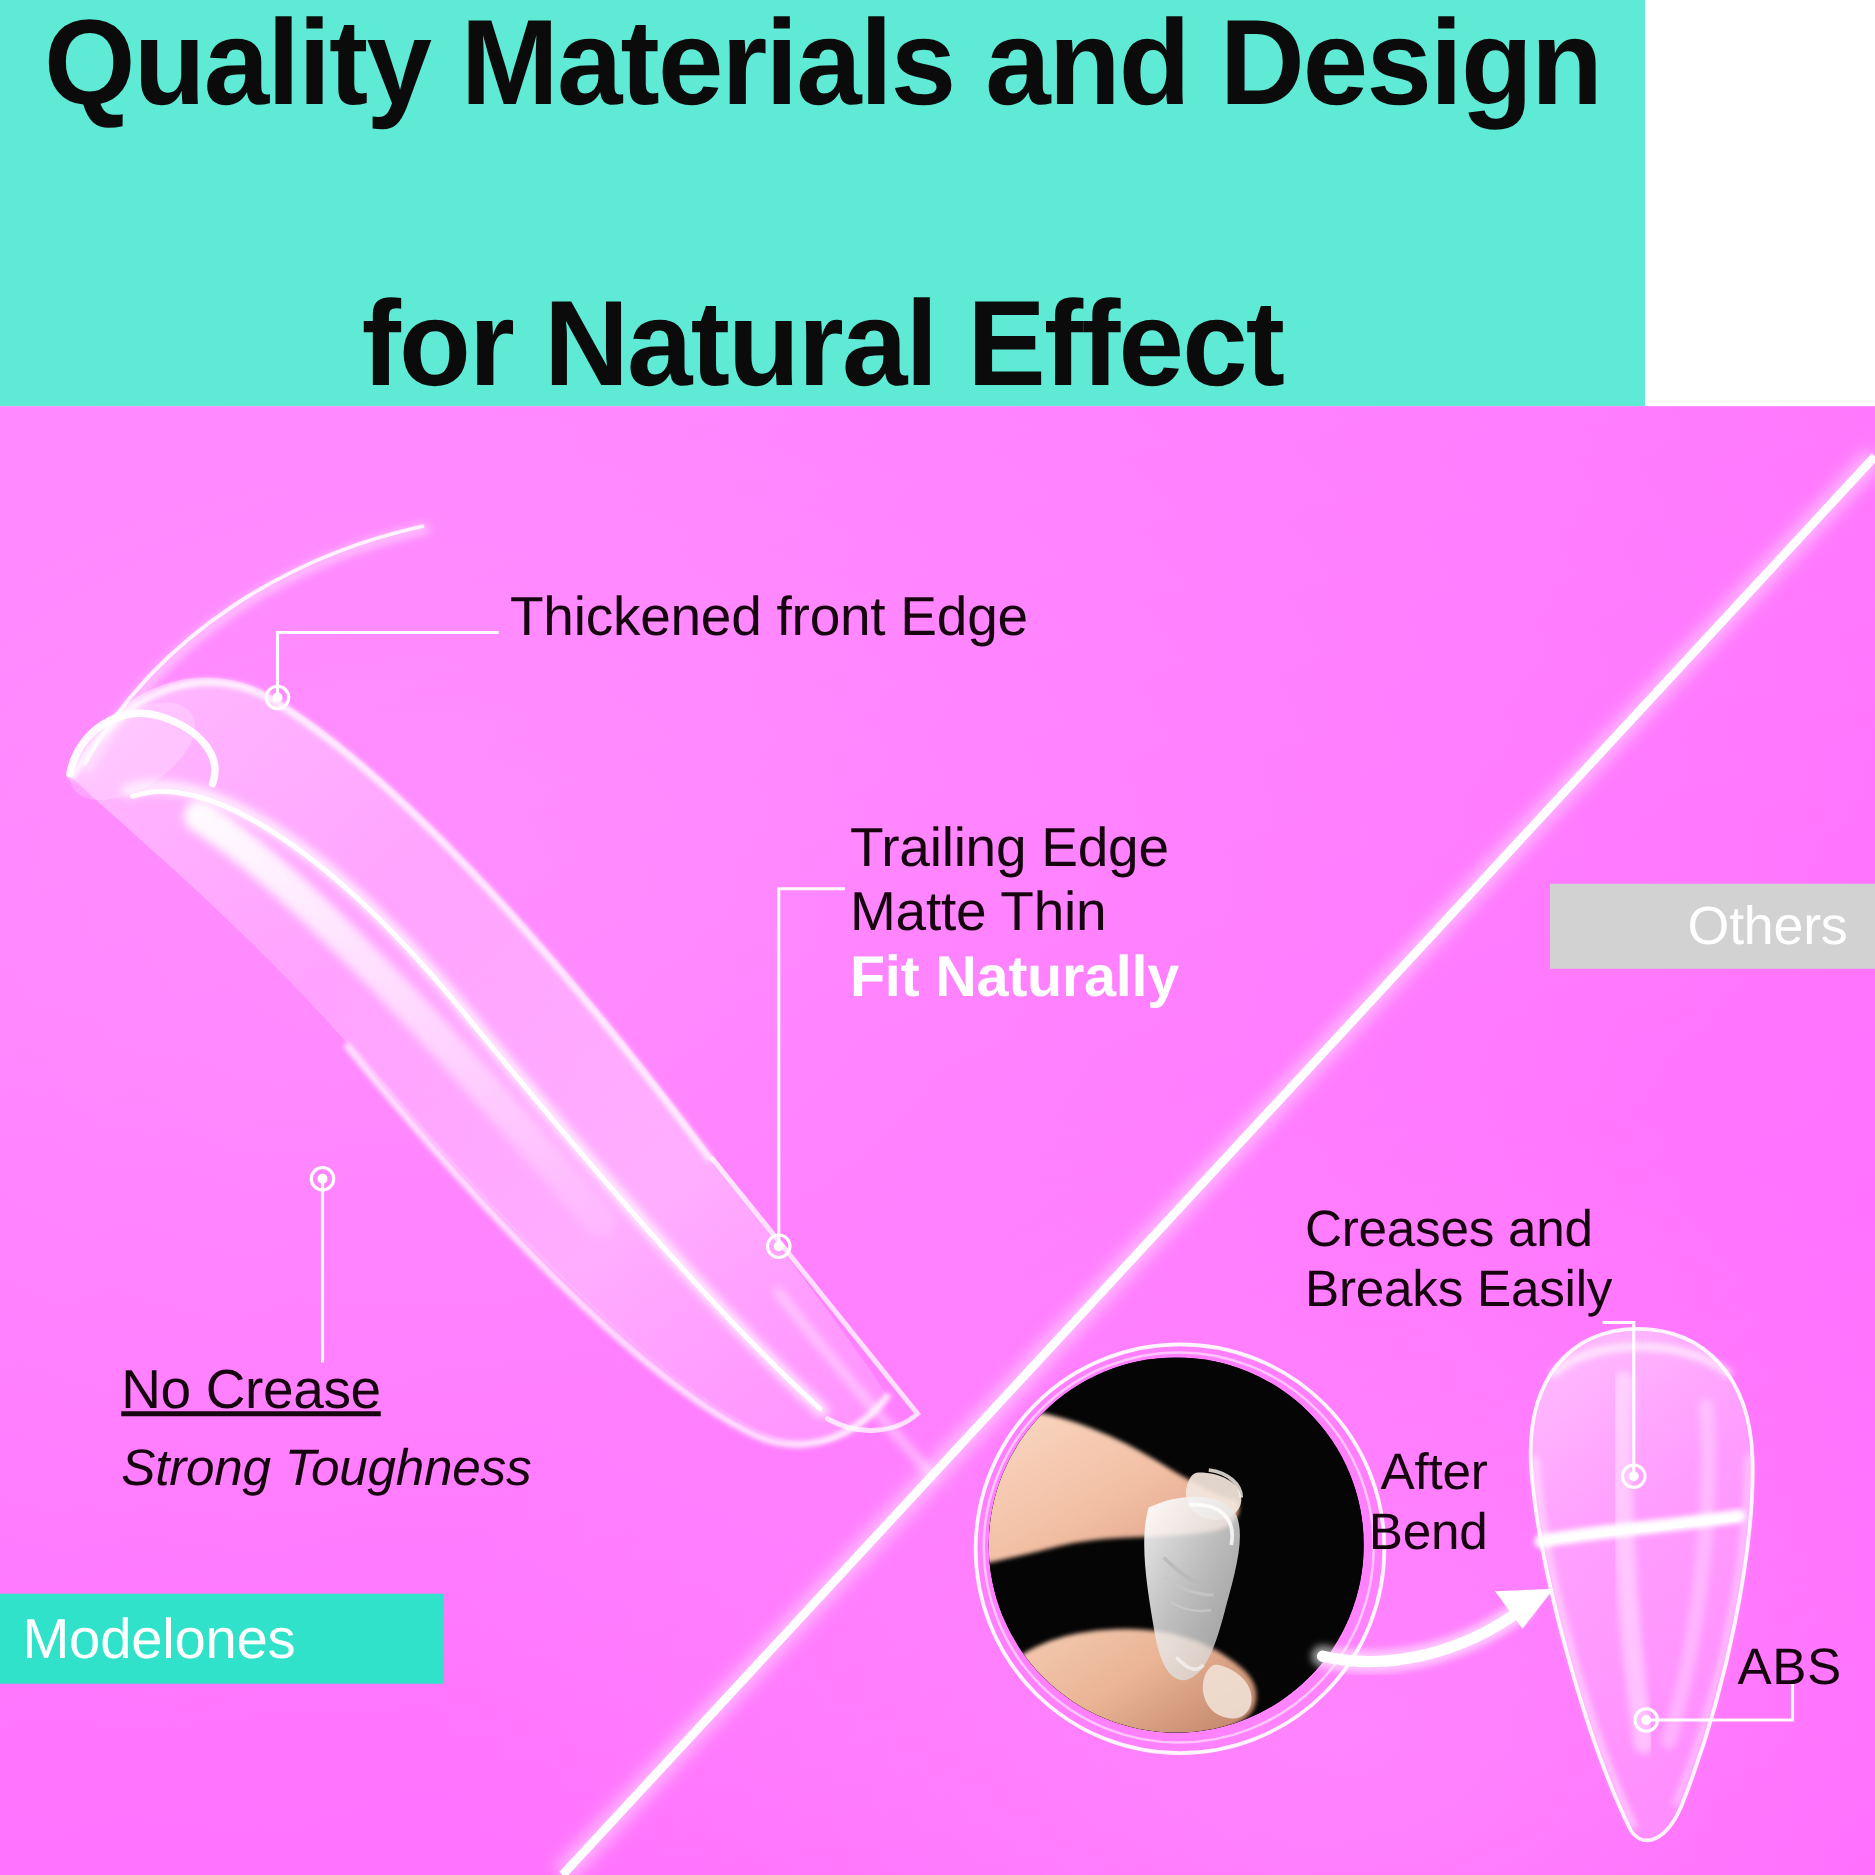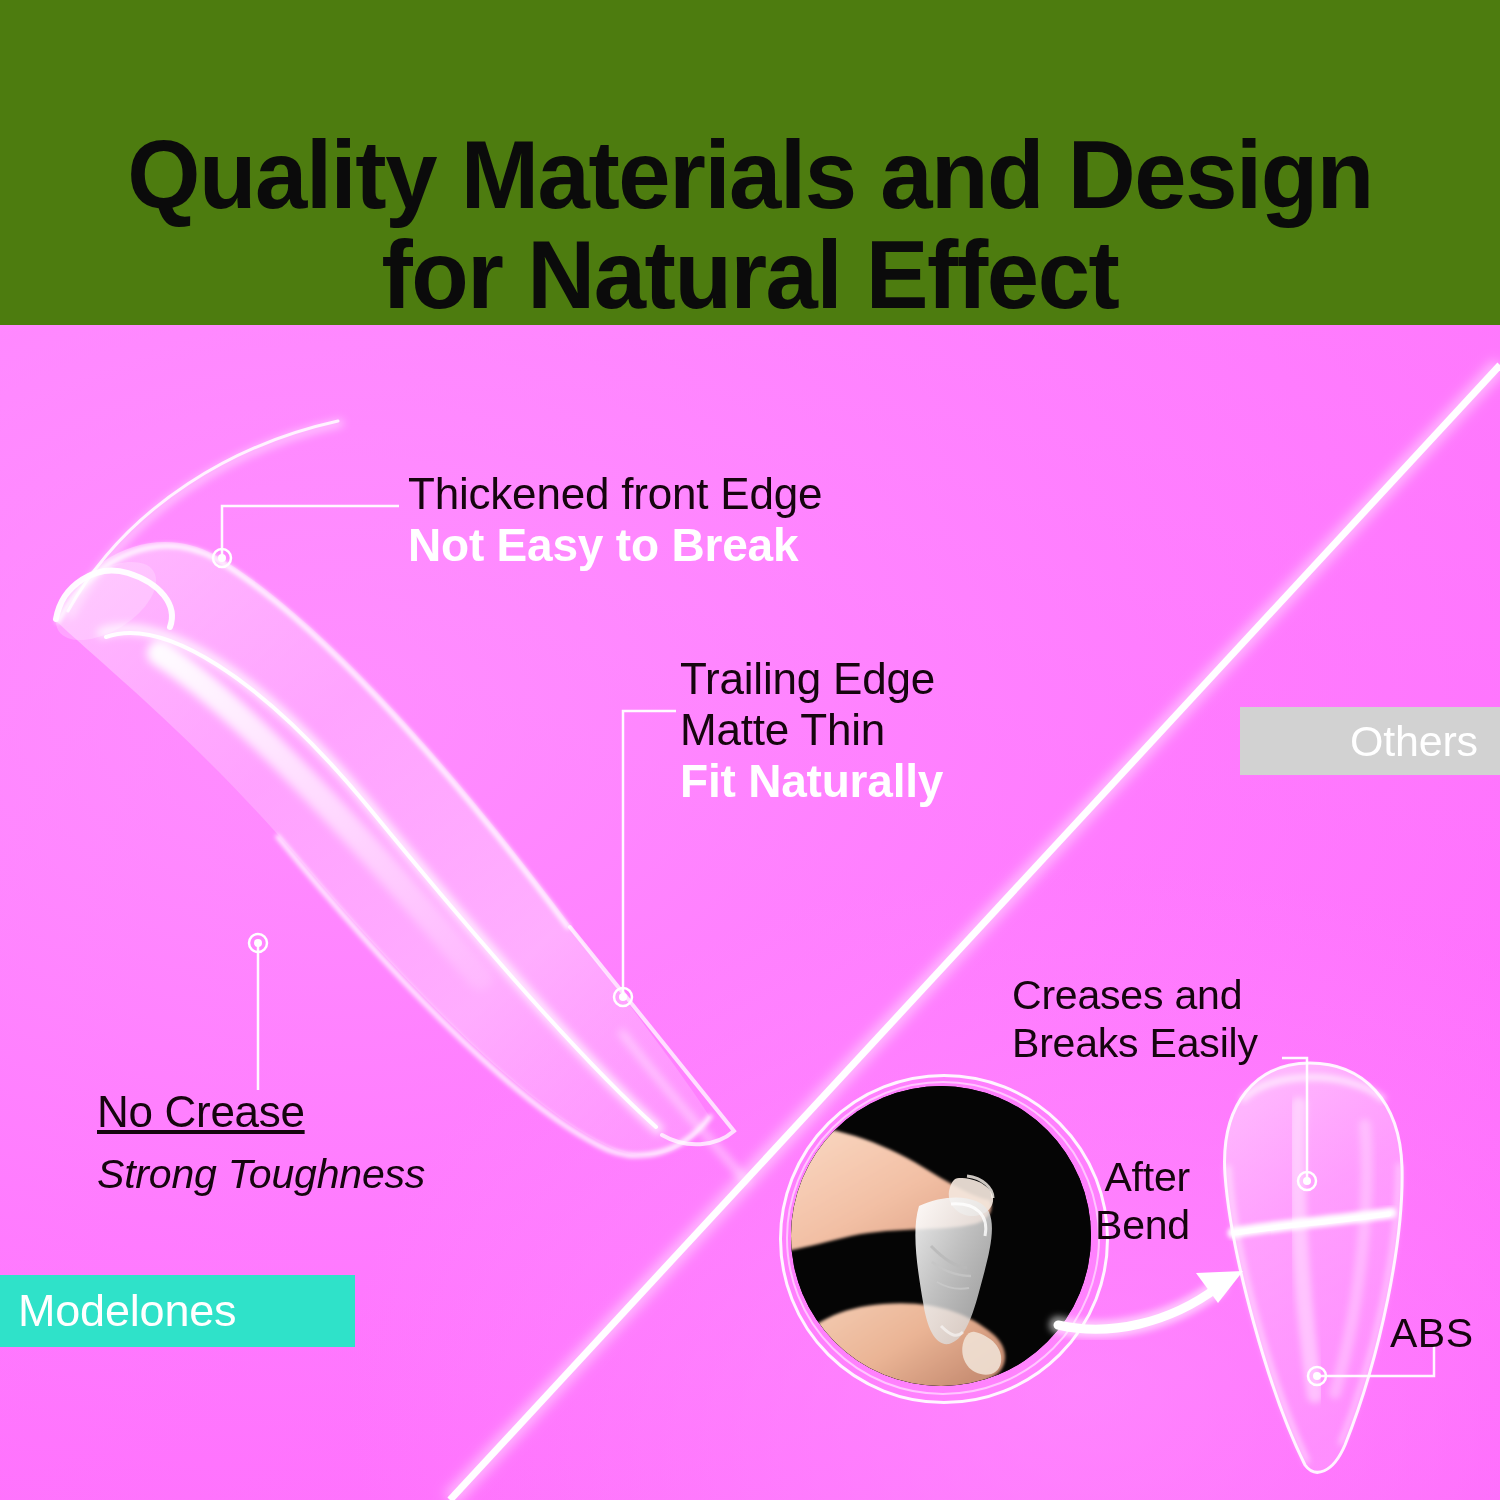--- a/index.html
+++ b/index.html
@@ -19,27 +19,27 @@
     width: 1500px;
     height: 1500px;
     background: #ffffff;
     overflow: hidden;
   }
 
   
   .header {
     position: absolute;
     left: 0; top: 0;
-    width: 1500px;
+    width: 1316px;
     height: 325px;
-    background: #4d7c0f;
+    background: #5eead4;
     display: flex;
     flex-direction: column;
     align-items: center;
-    justify-content: flex-end;
+    justify-content: space-between;
   }
   .header-line {
     font-family: "Liberation Sans", sans-serif;
     font-weight: bold;
     color: #0b0b0b;
     font-size: 97px;
     line-height: 1.03;
     letter-spacing: -1.5px;
     white-space: nowrap;
     transform: scaleX(0.97);
@@ -152,21 +152,21 @@
     line-height: 1.16;
     letter-spacing: -0.2px;
   }
 
   #callout-thickened { left: 408px; top: 143px; }
   #callout-matte     { left: 680px; top: 328px; text-align: left; }
   #callout-nocrease  { left: 97px;  top: 762px; }
   .nc-title { font-size: 44px; color:#16050f; letter-spacing:-0.3px;text-decoration:underline; }
   .nc-sub   { font-size: 41px; color:#16050f; margin-top: 14px; letter-spacing:-0.2px;font-style:italic;}
 
-  #callout-creases { left: 1012px; top: 634px; margin-top: 12px; }
+  #callout-creases { left: 1044px; top: 634px; }
   .cr-line { font-size: 41px; color:#16050f; line-height:1.18; letter-spacing:-0.2px;}
 
   #callout-afterbend { left: 1095px; top: 828px; text-align: right; }
   .ab-line { font-size: 41px; color:#16050f; line-height:1.18; letter-spacing:-0.2px;text-align:right; }
 
   #callout-abs { left: 1390px; top: 985px; }
   .abs-line { font-size: 41px; color:#16050f; letter-spacing: 0.5px; }
 
   
   .badge-others {
@@ -429,21 +429,20 @@
 
       <g>
         <path d="M 1058 1000 C 1110 1012, 1170 998, 1218 962" fill="none" stroke="#ffffff" stroke-opacity="0.55" stroke-width="18" stroke-linecap="round" filter="url(#arrGlow)"></path>
         <path d="M 1058 1000 C 1110 1012, 1170 998, 1218 962" fill="none" stroke="#ffffff" stroke-width="9" stroke-linecap="round"></path>
         <path d="M 1243 946 L 1196 948 L 1218 978 Z" fill="#ffffff"></path>
       </g>
     </svg>
 
     <div class="callout" id="callout-thickened">
       <div class="c-dark">Thickened front Edge</div>
-      <div class="c-white">Not Easy to Break</div>
     </div>
 
     <div class="callout" id="callout-matte">
       <div class="c-dark">Trailing Edge</div>
       <div class="c-dark">Matte Thin</div>
       <div class="c-white">Fit Naturally</div>
     </div>
 
     <div class="callout" id="callout-nocrease">
       <div class="nc-title">No Crease</div>

